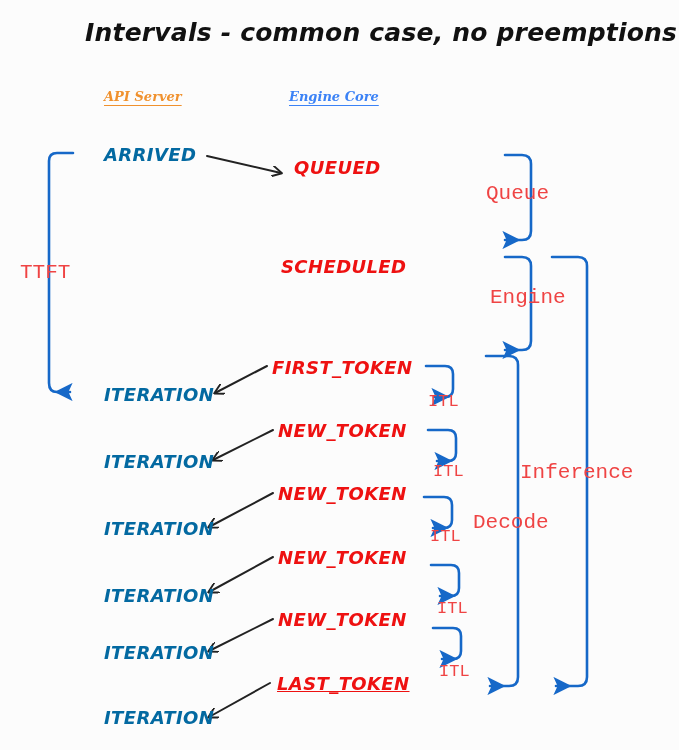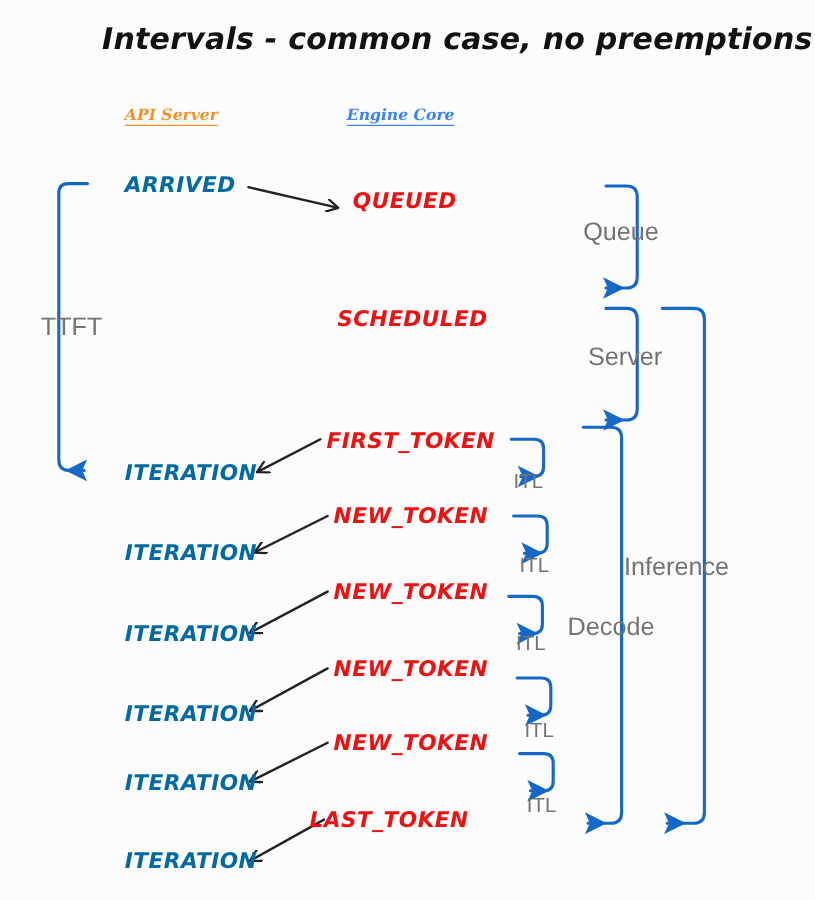--- a/index.html
+++ b/index.html
@@ -34,22 +34,22 @@
   .state{
     font-family:"DejaVu Sans",sans-serif;
     font-style:italic;font-weight:bold;
     font-size:18px;
     letter-spacing:.4px;
   }
   .state.orange{color:#0369a1;}
   .state.red{color:#ee1111;}
 
   .blu{
-    font-family:Liberation Sans, sans-serif;
-    font-size:21px;color:#737373;font-weight:normal;
+    font-family:Liberation Mono, monospace;
+    font-size:21px;color:#ef4444;font-weight:normal;
   }
   .blu.small{font-size:17px;margin-top:11px;}
 </style>
 </head>
 <body>
 
 <div id="stage">
 
   <svg id="art" viewBox="0 0 679 750">
     <defs>
@@ -116,25 +116,25 @@
   <div class="txt state orange" style="left:104px;top:644px;">ITERATION</div>
   <div class="txt state orange" style="left:104px;top:709px;">ITERATION</div>
 
   <div class="txt state red" style="left:294px;top:159px;">QUEUED</div>
   <div class="txt state red" style="left:272px;top:359px;">FIRST_TOKEN</div>
   <div class="txt state red" style="left:281px;top:258px;">SCHEDULED</div>
   <div class="txt state red" style="left:278px;top:422px;">NEW_TOKEN</div>
   <div class="txt state red" style="left:278px;top:485px;">NEW_TOKEN</div>
   <div class="txt state red" style="left:278px;top:549px;">NEW_TOKEN</div>
   <div class="txt state red" style="left:278px;top:611px;">NEW_TOKEN</div>
-  <div class="txt state red" style="left:258px;top:675px;">LAST_TOKEN</div>
+  <div class="txt state red" style="left:277px;top:675px;text-decoration:underline;">LAST_TOKEN</div>
 
-  <div class="txt blu" style="left:34px;top:262px;">TTFT</div>
+  <div class="txt blu" style="left:20px;top:262px;">TTFT</div>
   <div class="txt blu" style="left:486px;top:183px;">Queue</div>
-  <div class="txt blu" style="left:490px;top:287px;">Server</div>
+  <div class="txt blu" style="left:490px;top:287px;">Engine</div>
   <div class="txt blu" style="left:473px;top:512px;">Decode</div>
   <div class="txt blu" style="left:500px;top:462px;margin-left:20px;">Inference</div>
 
   <div class="txt blu small" style="left:428px;top:382px;">ITL</div>
   <div class="txt blu small" style="left:433px;top:452px;">ITL</div>
   <div class="txt blu small" style="left:430px;top:517px;">ITL</div>
   <div class="txt blu small" style="left:437px;top:589px;">ITL</div>
   <div class="txt blu small" style="left:439px;top:652px;">ITL</div>
 
 </div>

